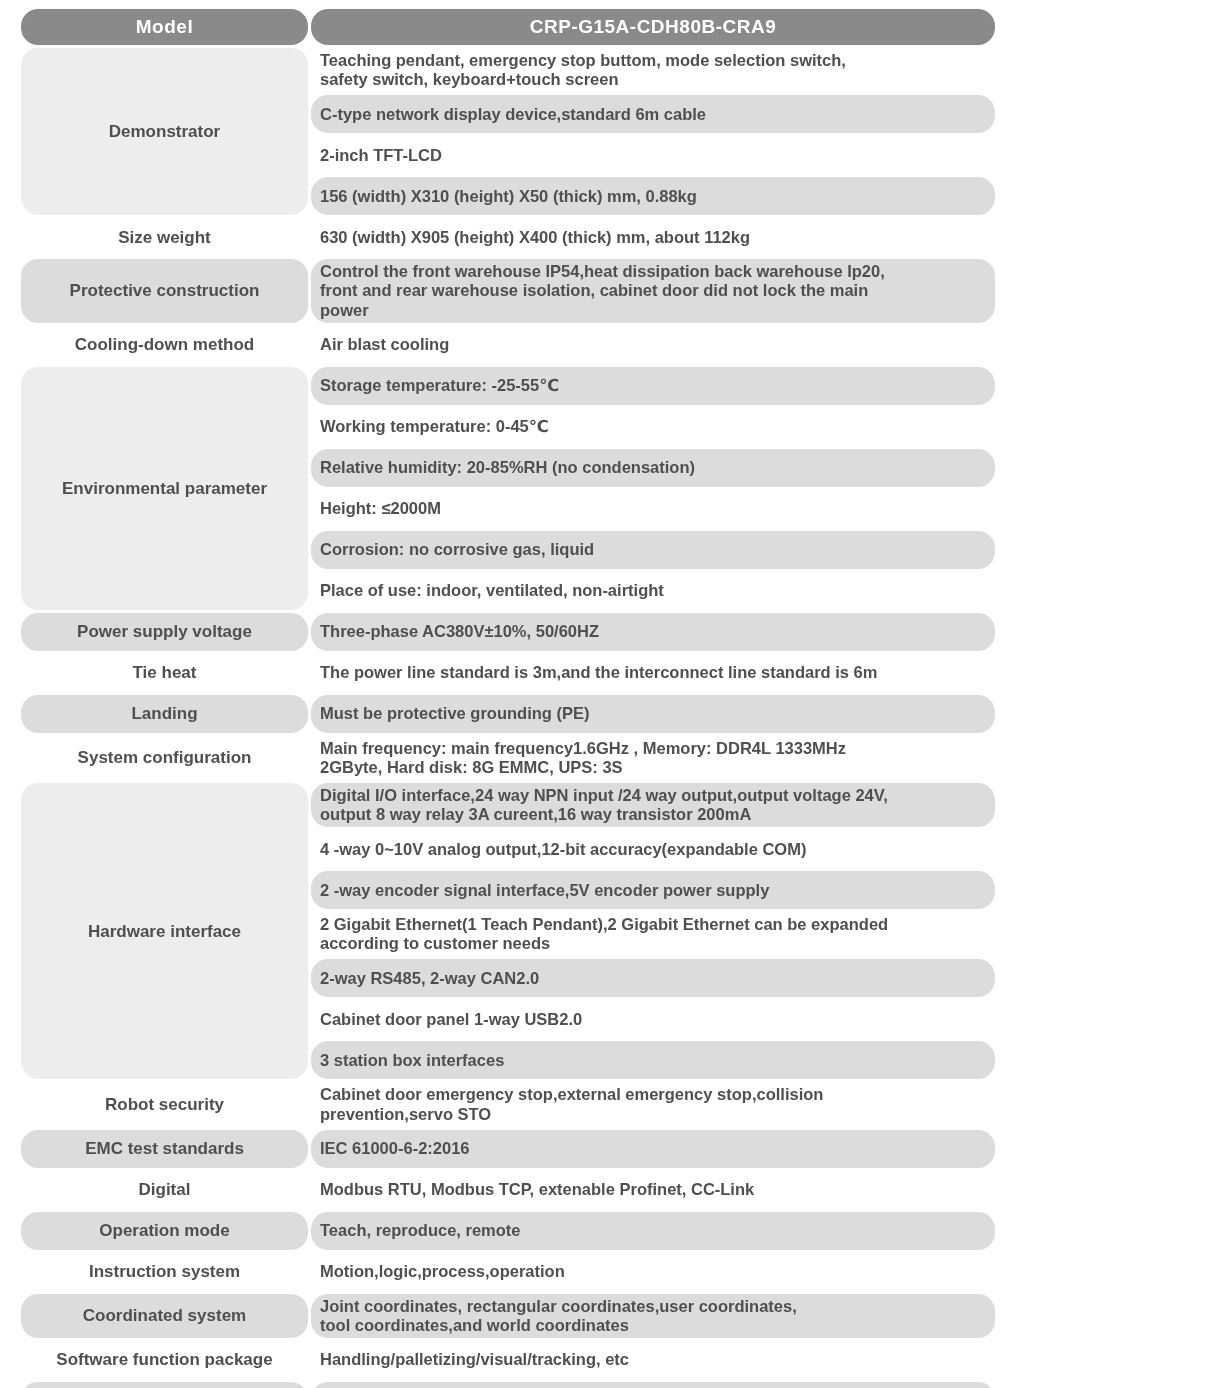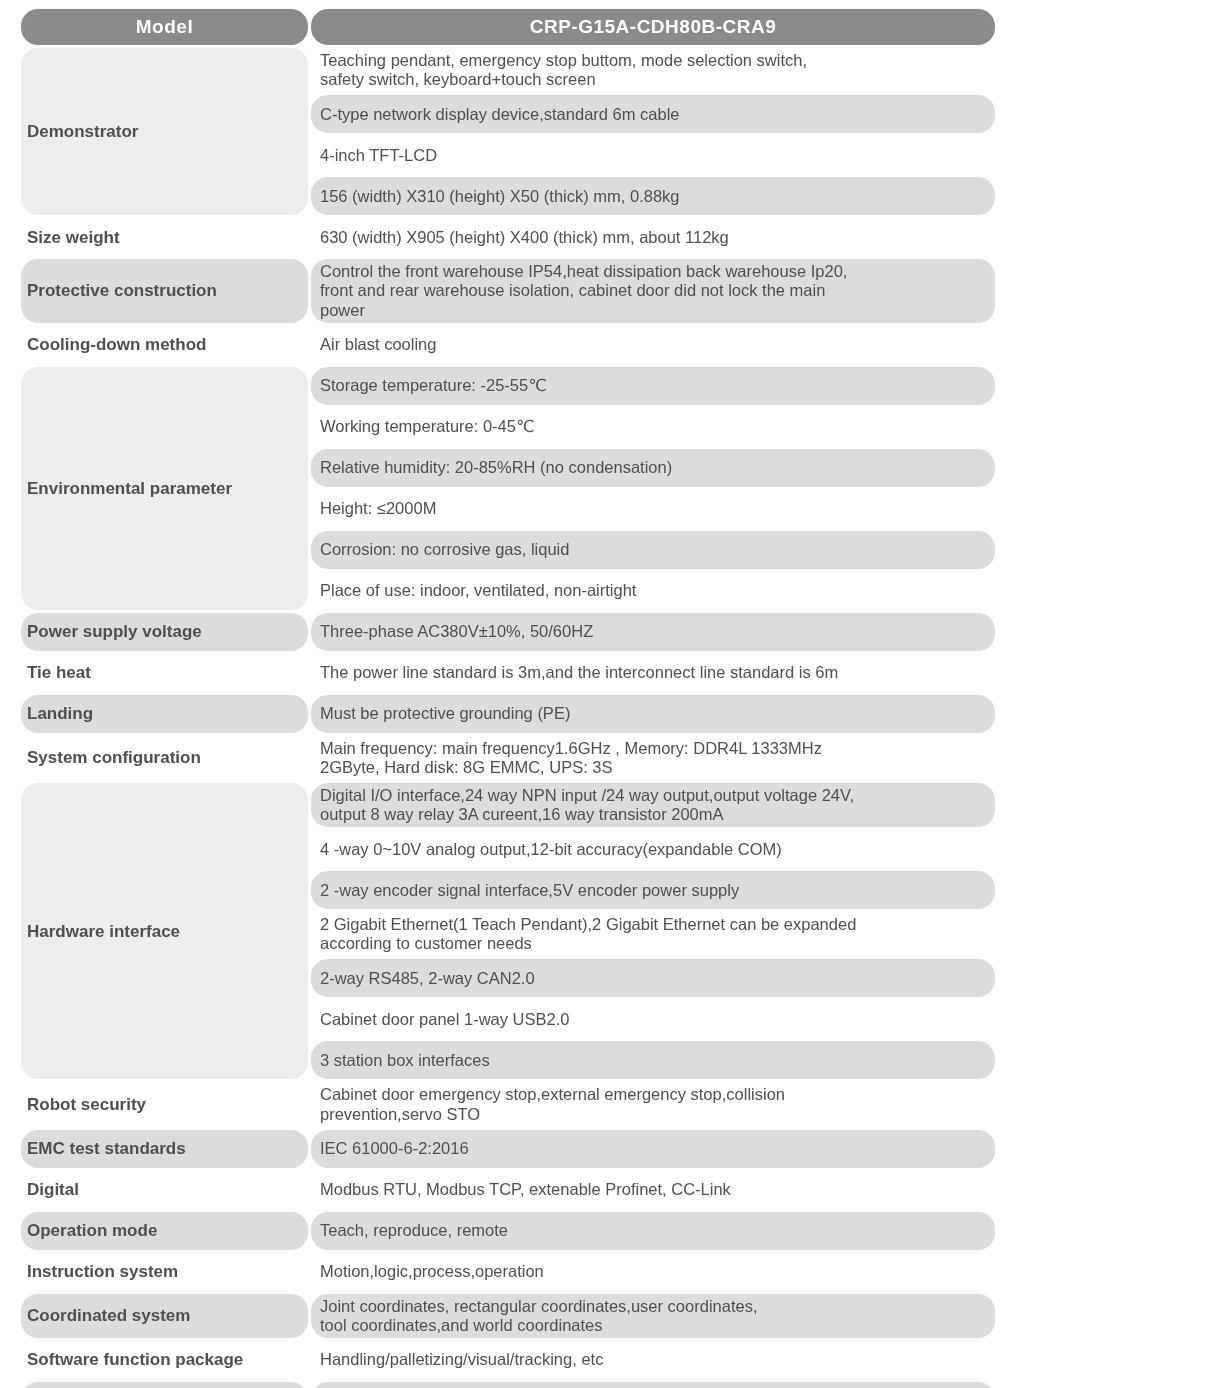--- a/index.html
+++ b/index.html
@@ -28,33 +28,35 @@
   td.header-cell{
     background:var(--header-bg,#8a8a8a);
     color:var(--header-text,#ffffff);
     font-weight:bold;
     font-size:19px;
     text-align:center;
     height:34px;
     letter-spacing:0.5px;
   }
   td.label-cell{
+    text-align:center;
     font-weight:bold;
     font-size:17px;
     padding:3px 6px;
     height:32px;
     line-height:1.12;
   }
   td.value-cell{
     font-size:16.5px;
     text-align:left;
     padding:3px 10px 3px 9px;
     height:32px;
     line-height:1.16;
     white-space:pre-line;
+    font-weight:bold;
   }
   .bg-plain{background:#ffffff;}
   .bg-alt{background:var(--row-alt-bg,#dcdcdc);}
   .bg-merged{background:var(--merged-bg,#ededed);}
 </style>
 </head>
 <body>
 
 <div class="page">
   <table class="spec">
@@ -69,21 +71,21 @@
       </tr>
     <tr>
           <td class="label-cell bg-merged" rowspan="4">Demonstrator</td>
           <td class="value-cell bg-plain">Teaching pendant, emergency stop buttom, mode selection switch,
 safety switch, keyboard+touch screen</td>
         </tr>
         <tr>
           <td class="value-cell bg-alt">C-type network display device,standard 6m cable</td>
         </tr>
         <tr>
-          <td class="value-cell bg-plain">4-inch TFT-LCD</td>
+          <td class="value-cell bg-plain">2-inch TFT-LCD</td>
         </tr>
         <tr>
           <td class="value-cell bg-alt">156 (width) X310 (height) X50 (thick) mm, 0.88kg</td>
         </tr>
         <tr>
           <td class="label-cell bg-plain" rowspan="1">Size weight</td>
           <td class="value-cell bg-plain">630 (width) X905 (height) X400 (thick) mm, about 112kg</td>
         </tr>
         <tr>
           <td class="label-cell bg-alt" rowspan="1">Protective construction</td>

